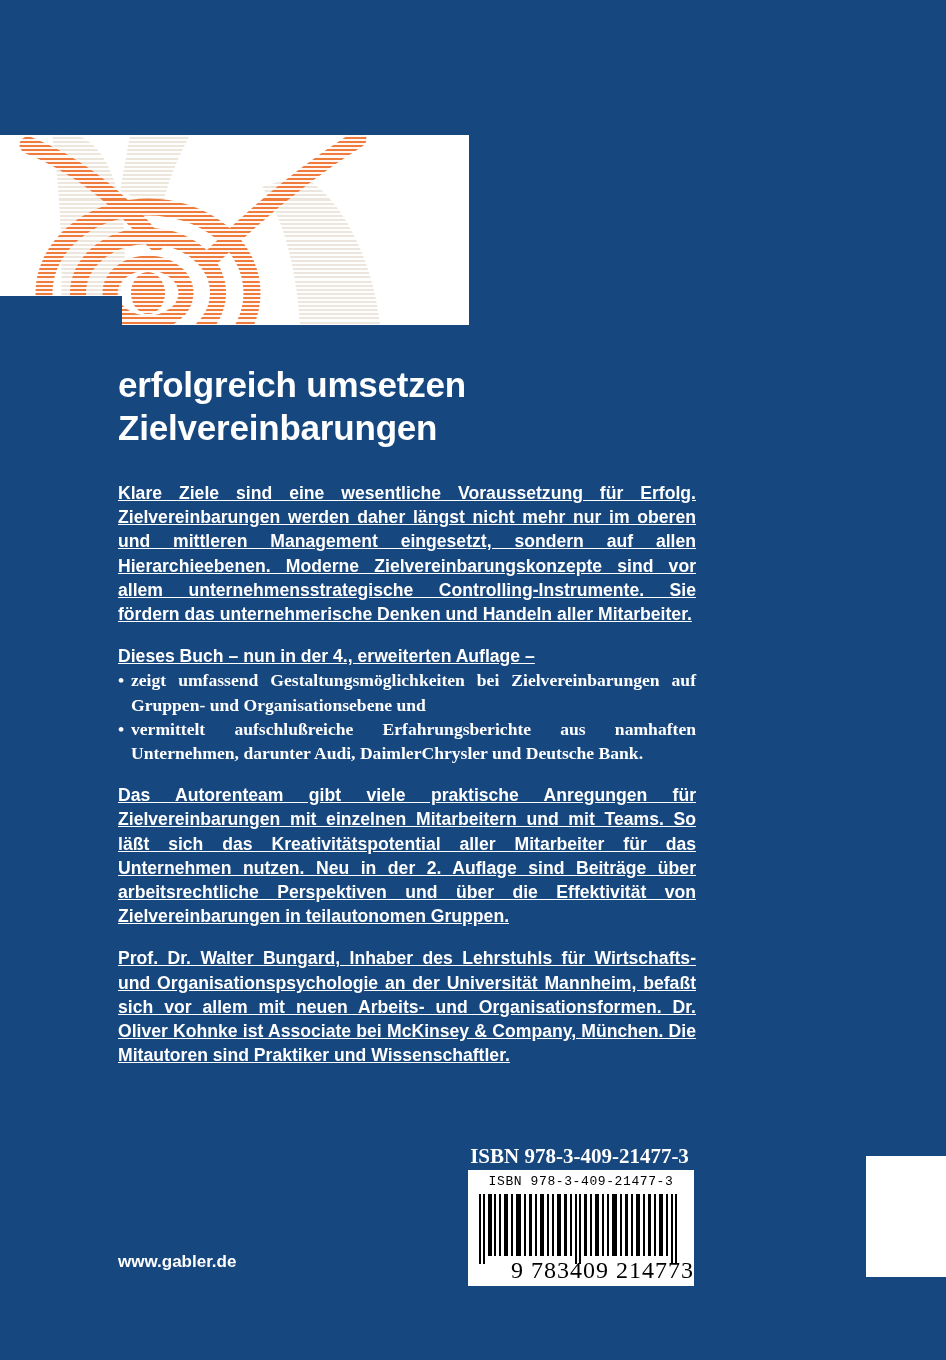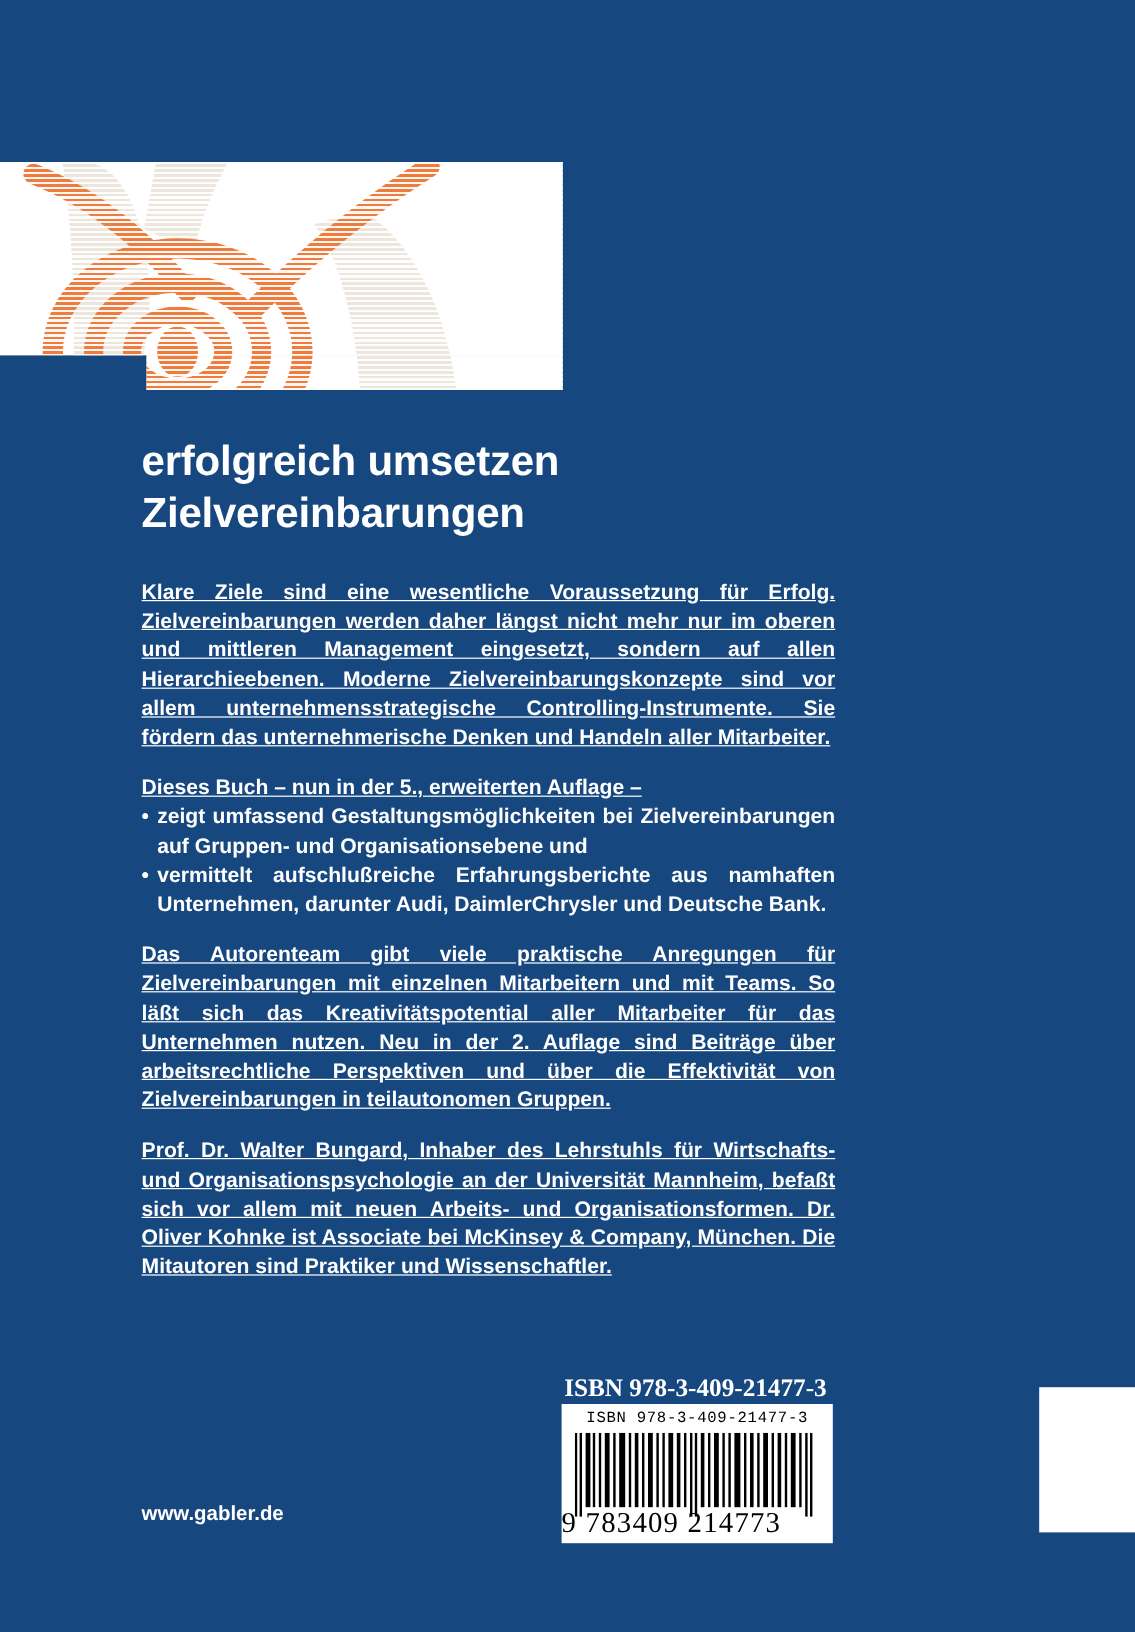--- a/index.html
+++ b/index.html
@@ -110,20 +110,21 @@
   }
   .para:last-child { margin-bottom: 12px; }
   .para.lead-in {
     text-align: left;
     margin-bottom: 0;
   }
   .bullet-list {
     list-style: none;
     margin: 0 0 18px 0;
     padding: 0;
+    font-family: Liberation Serif, serif;
   }
   .bullet-item {
     font-size: 17.6px;
     line-height: 24.2px;
     font-weight: bold;
     text-align: justify;
     position: relative;
     padding-left: 13px;
     margin: 0;
   }
@@ -174,21 +175,21 @@
     left: 11px;
     top: 24px;
     width: 204px;
     height: 70px;
   }
   #barcode-bars svg { display: block; }
   #barcode-digits {
     position: absolute;
     left: 0; right: 0;
     bottom: 2px;
-    text-align: left;
+    text-align: right;
     font-family: "Liberation Serif", serif;
     font-size: 24px;
     letter-spacing: 1px;
     color: #000000;
     white-space: nowrap;
   }
 
   
   #website {
     position: absolute;
@@ -265,21 +266,21 @@
 
   <div id="title-block">
     <div class="title-line">erfolgreich umsetzen</div>
     <div class="title-line">Zielvereinbarungen</div>
   </div>
 
   <div id="body-text">
 
     <p class="para">Klare Ziele sind eine wesentliche Voraussetzung für Erfolg. Zielvereinbarungen werden daher längst nicht mehr nur im oberen und mittleren Management eingesetzt, sondern auf allen Hierarchieebenen. Moderne Zielvereinbarungskonzepte sind vor allem unternehmensstrategische Controlling-Instrumente. Sie fördern das unternehmerische Denken und Handeln aller Mitarbeiter.</p>
 
-    <p class="para lead-in">Dieses Buch – nun in der 5., erweiterten Auflage –</p>
+    <p class="para lead-in">Dieses Buch – nun in der 4., erweiterten Auflage –</p>
 
     <ul class="bullet-list">
       <li class="bullet-item">zeigt umfassend Gestaltungsmöglichkeiten bei Zielvereinbarungen auf Gruppen- und Organisationsebene und</li>
       <li class="bullet-item">vermittelt aufschlußreiche Erfahrungsberichte aus namhaften Unternehmen, darunter Audi, DaimlerChrysler und Deutsche Bank.</li>
     </ul>
 
     <p class="para">Das Autorenteam gibt viele praktische Anregungen für Zielvereinbarungen mit einzelnen Mitarbeitern und mit Teams. So läßt sich das Kreativitätspotential aller Mitarbeiter für das Unternehmen nutzen. Neu in der 2. Auflage sind Beiträge über arbeitsrechtliche Perspektiven und über die Effektivität von Zielvereinbarungen in teilautonomen Gruppen.</p>
 
     <p class="para">Prof. Dr. Walter Bungard, Inhaber des Lehrstuhls für Wirtschafts- und Organisationspsychologie an der Universität Mannheim, befaßt sich vor allem mit neuen Arbeits- und Organisationsformen. Dr. Oliver Kohnke ist Associate bei McKinsey &amp; Company, München. Die Mitautoren sind Praktiker und Wissenschaftler.</p>
 

